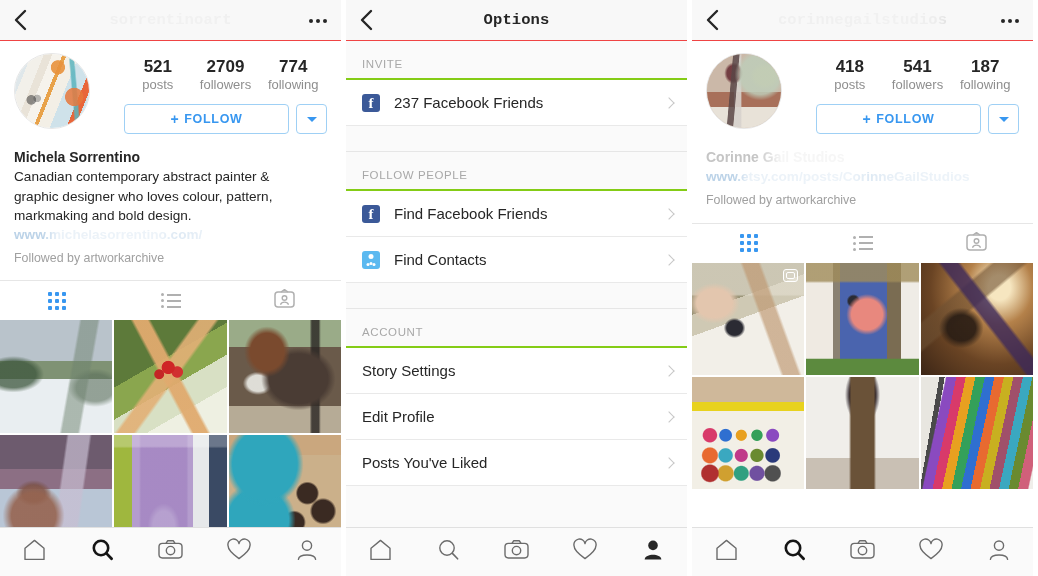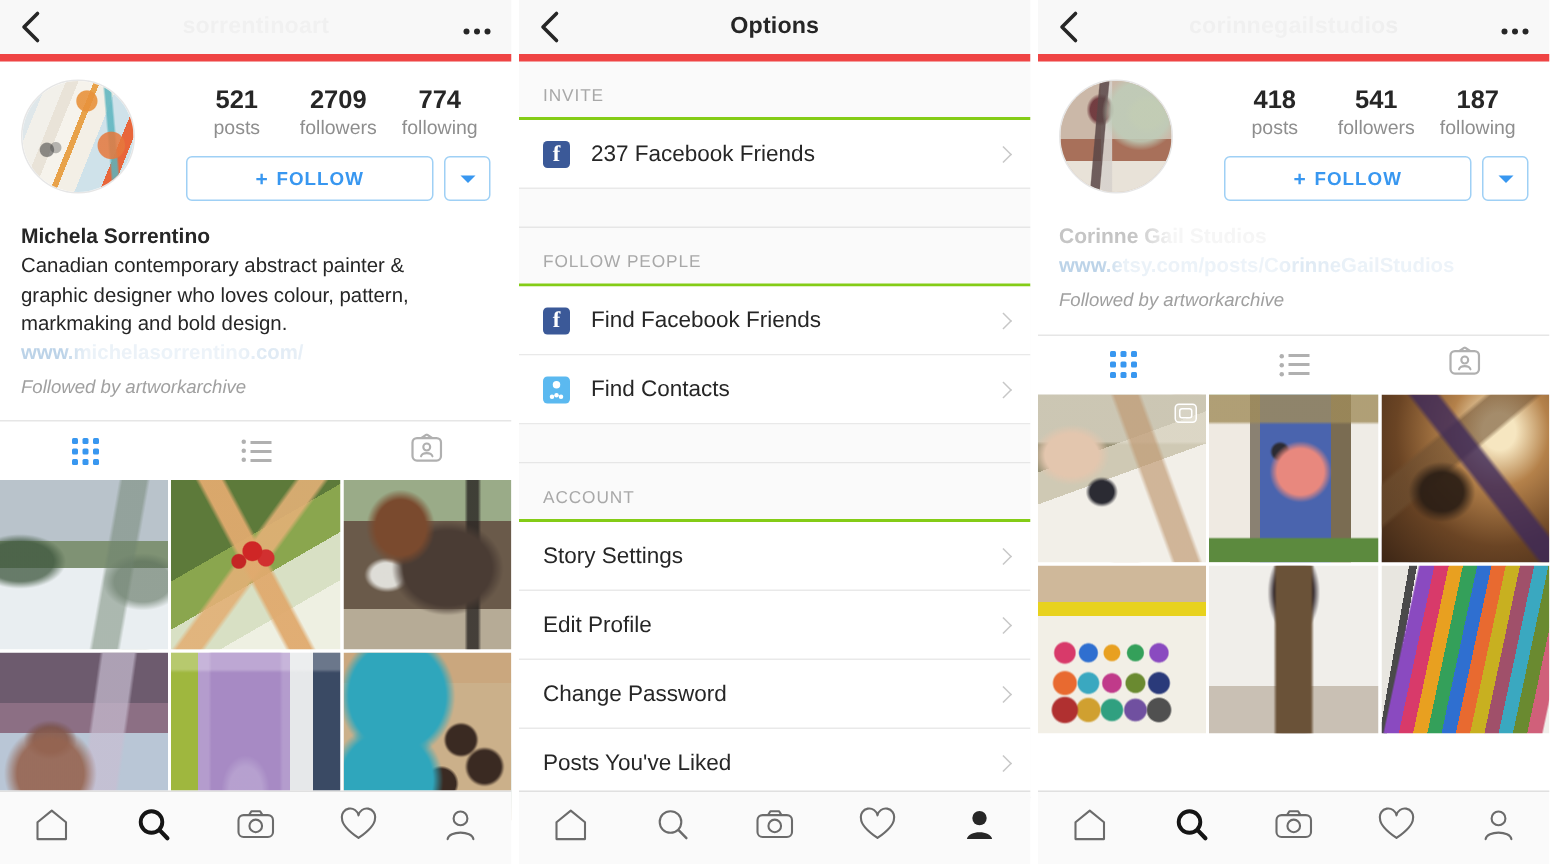--- a/index.html
+++ b/index.html
@@ -12,22 +12,22 @@
   .screens { display: flex; width: 1038px; height: 576px; background:#fff; }
   .phone { position: relative; height: 576px; background: #ffffff; overflow: hidden; }
   .phone.p1 { width: 341px; }
   .gap { width: 5px; height:576px; background:#fff; flex:0 0 5px; }
   .phone.p2 { width: 341px; }
   .phone.p3 { width: 341px; }
 
   
   .navbar {
     height: 41px; background: #f8f8f8;
-    border-bottom: 5px solid #ef4444;
-    display: flex; align-items: center; position: relative;
+    border-bottom: 1px solid #ef4444;
+    display: flex; align-items: center; position: relative; font-family: Liberation Mono, monospace;
   }
   .back-chevron {
     width: 40px; height: 41px; display:flex; align-items:center; justify-content:center;
     cursor: pointer;
   }
   .back-chevron svg { display:block; }
   .nav-title {
     position:absolute; left:0; right:0; text-align:center;
     font-size: 15.5px; font-weight: bold; color: #262626;
     letter-spacing: .1px; pointer-events:none;
@@ -118,21 +118,21 @@
   }
   .bio .desc { font-size:13.6px; color:#262626; line-height:1.42; white-space:pre-line; }
   .bio .link {
     font-size:13.6px; color:#00376b; font-weight:bold; line-height:1.5;
   }
   .bio .link.redacted {
     color:#bcd3e8;
     -webkit-mask-image: linear-gradient(90deg,#000 0%,#000 9%,rgba(0,0,0,.30) 14%,rgba(0,0,0,.26) 46%,rgba(0,0,0,.5) 52%,rgba(0,0,0,.30) 62%,rgba(0,0,0,.26) 86%,rgba(0,0,0,.6) 94%,#000 100%);
             mask-image: linear-gradient(90deg,#000 0%,#000 9%,rgba(0,0,0,.30) 14%,rgba(0,0,0,.26) 46%,rgba(0,0,0,.5) 52%,rgba(0,0,0,.30) 62%,rgba(0,0,0,.26) 86%,rgba(0,0,0,.6) 94%,#000 100%);
   }
-  .bio .followedby { font-size:12.4px; color:#a0a0a0; line-height:1.6; padding-top:3px;font-style:italic; }
+  .bio .followedby { font-size:12.4px; color:#a0a0a0; line-height:1.6; padding-top:3px; }
 
   
   .tabstrip {
     display:flex; border-top:1px solid #e6e6e6;
     height:40px; align-items:center; margin-top:12px;
   }
   .tab { flex:1; display:flex; align-items:center; justify-content:center; height:40px; cursor:pointer; }
   .grid-ico { display:grid; grid-template-columns:repeat(3,4px); gap:3px; }
   .grid-ico i { width:4px;height:4px;border-radius:1px;background:#3897f0;display:block; }
   .list-ico { display:flex; flex-direction:column; gap:3px; }
@@ -487,24 +487,20 @@
       <div class="sec-head">ACCOUNT</div>
       <div class="opt-row">
         <span class="label">Story Settings</span>
         <span class="chev"></span>
       </div>
       <div class="opt-row">
         <span class="label">Edit Profile</span>
         <span class="chev"></span>
       </div>
       <div class="opt-row">
-        <span class="label">Change Password</span>
-        <span class="chev"></span>
-      </div>
-      <div class="opt-row">
         <span class="label">Posts You've Liked</span>
         <span class="chev"></span>
       </div>
     </div>
 
     <div class="tabbar">
       <div class="tbi">
           <span>
         <svg width="25" height="24" viewBox="0 0 25 24">
               <path d="M3 10.2 L12.5 2.4 L22 10.2 V21.4 H3 Z" fill="none" stroke="#6b6b6b" stroke-width="1.4" stroke-linejoin="round"></path>

